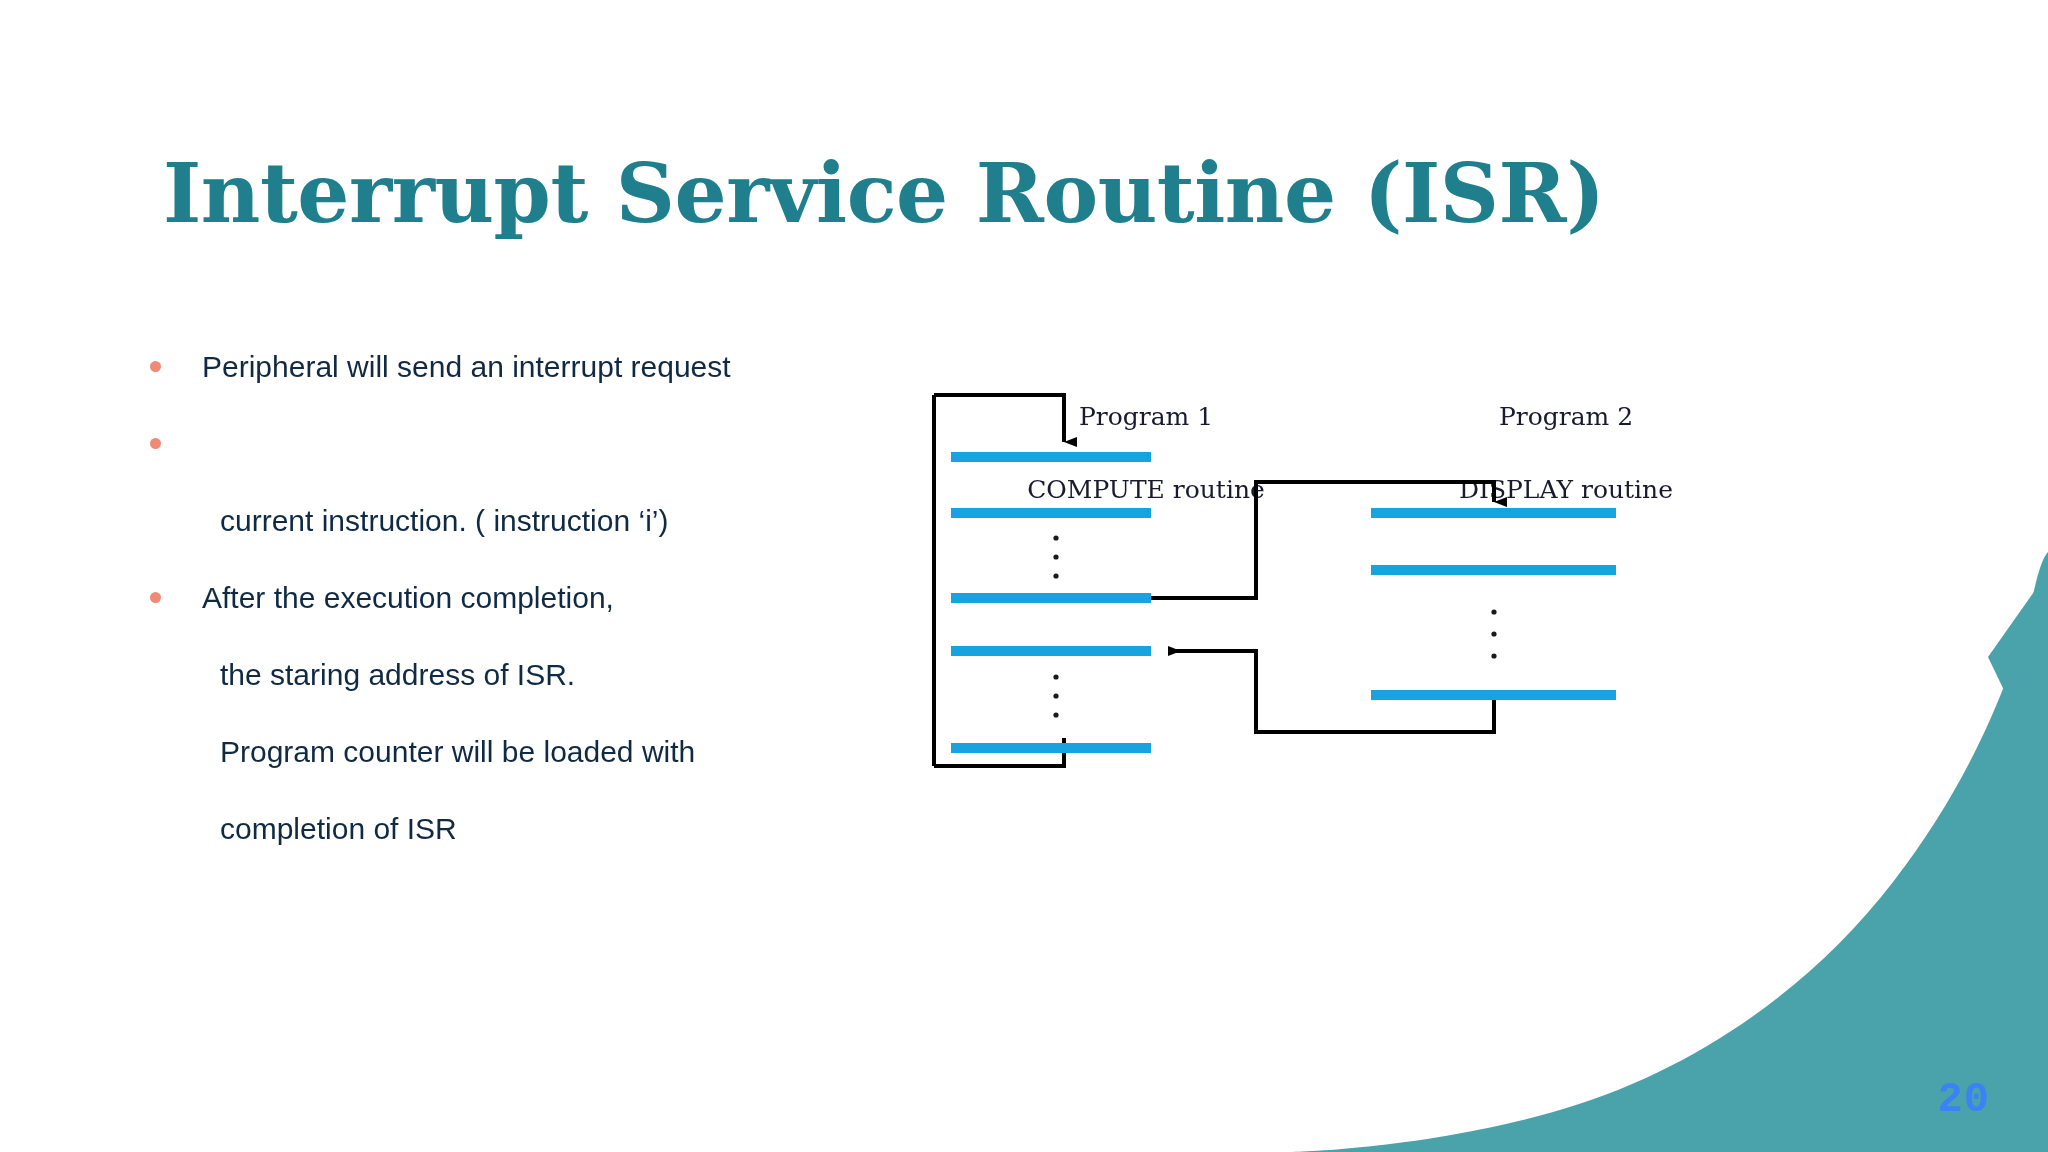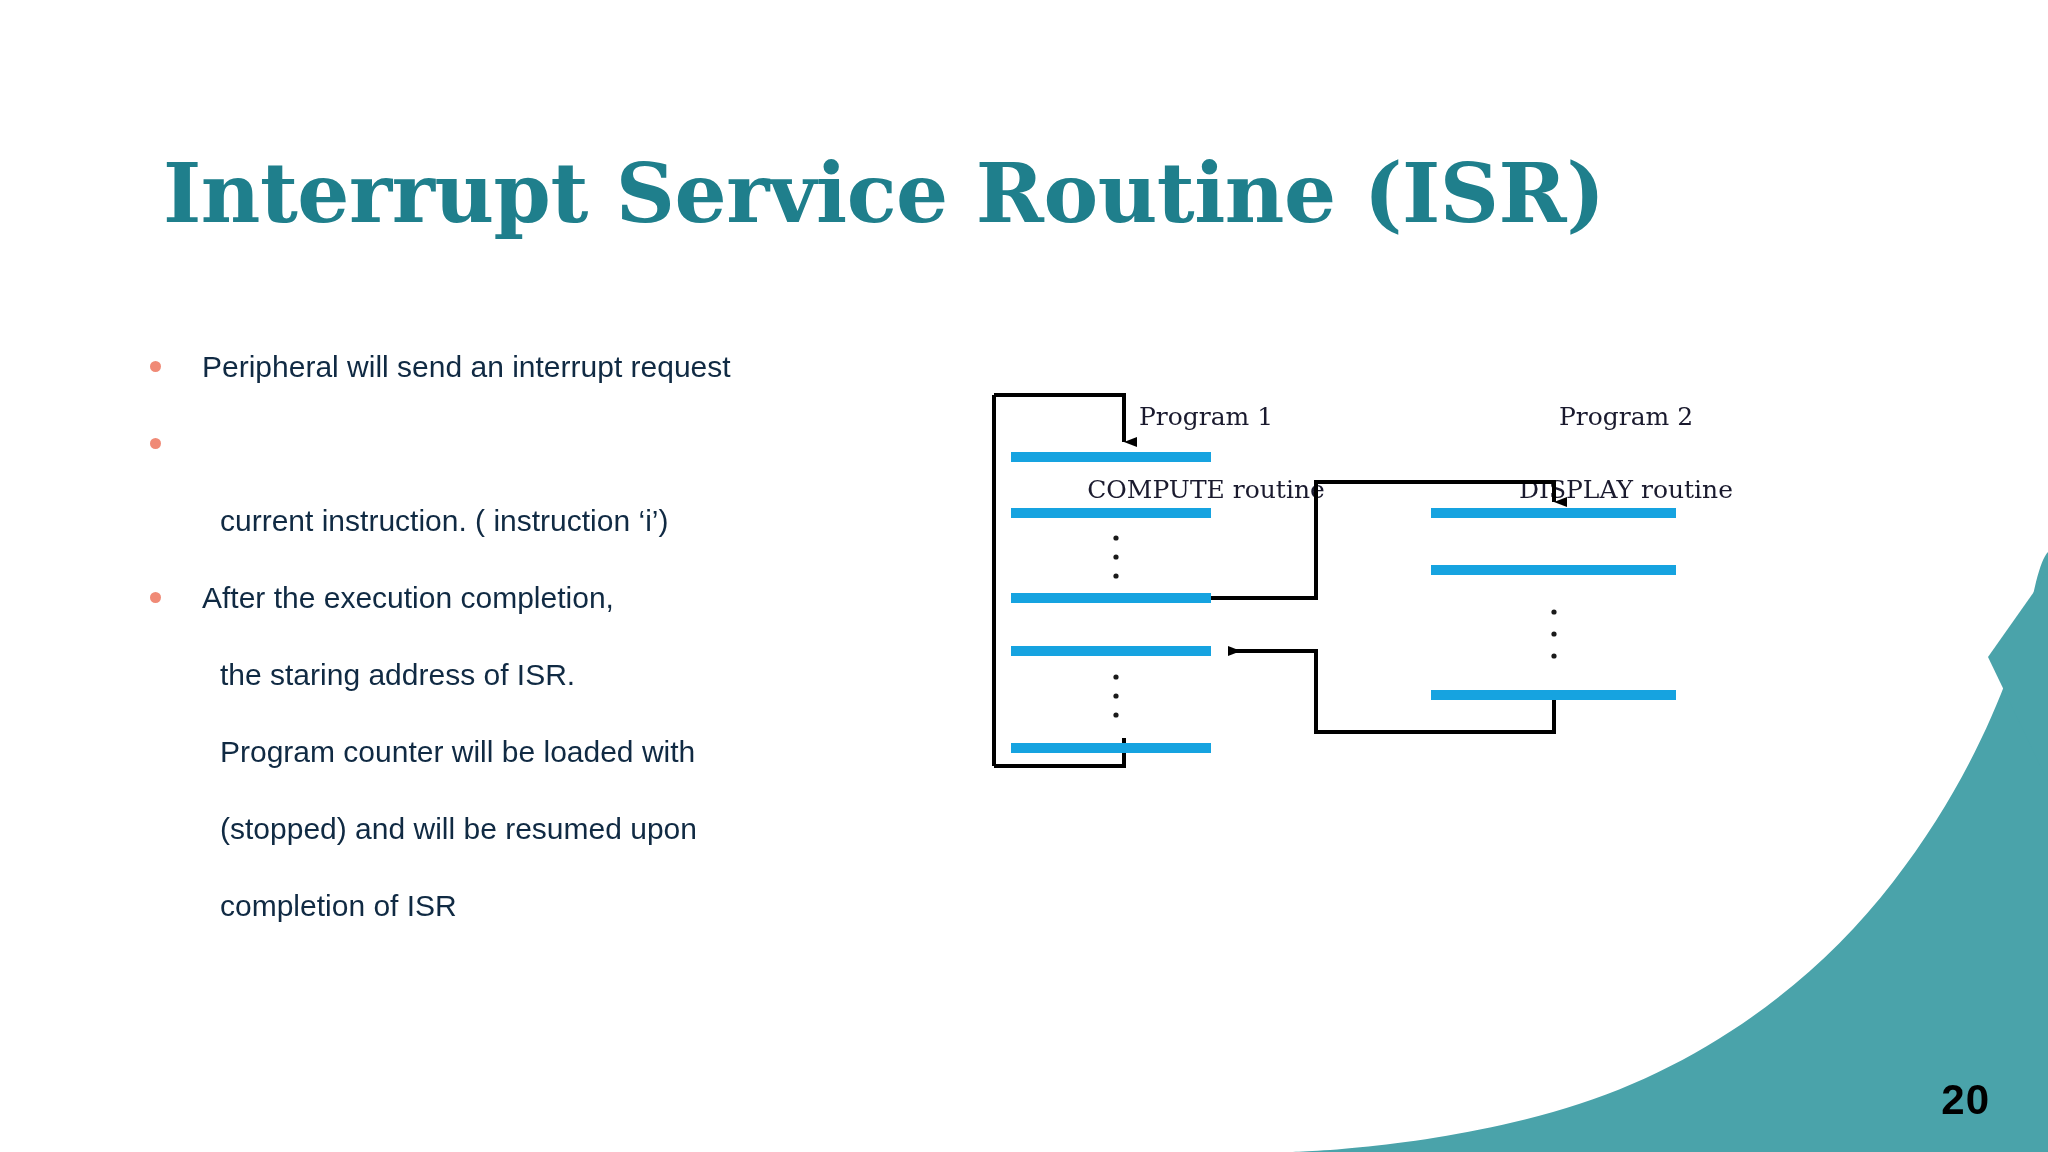--- a/index.html
+++ b/index.html
@@ -82,34 +82,34 @@
   .line .txt {
     padding-left: 10px;
   }
   .line.cont .txt {
     padding-left: 28px;
   }
 
   
   .diagram {
     position: absolute;
-    left: 976px;
+    left: 916px;
     top: 380px;
     width: 1020px;
     height: 600px;
   }
   .diagram svg { display: block; }
 
   
   .page-num {
     position: absolute;
     right: 58px;
     bottom: 28px;
-    color: #000000;
-    font-family: Liberation Sans, sans-serif;
+    color: #3b82f6;
+    font-family: Liberation Mono, monospace;
     font-weight: bold;
     font-size: 42px;
     letter-spacing: 1px;
   }
 </style>
 </head>
 <body>
 
 <div id="slide">
 
@@ -156,24 +156,20 @@
       <span class="dot-slot"></span>
       <span class="txt">the staring address of ISR.</span>
     </div>
 
     <div class="line cont">
       <span class="dot-slot"></span>
       <span class="txt">Program counter will be loaded with</span>
     </div>
 
 
-    <div class="line cont">
-      <span class="dot-slot"></span>
-      <span class="txt">(stopped)  and will be resumed upon</span>
-    </div>
 
     <div class="line cont">
       <span class="dot-slot"></span>
       <span class="txt">completion of ISR</span>
     </div>
 
   </div>
 
   <div class="diagram">
     <svg width="1020" height="600" viewBox="0 0 1020 600" xmlns="http://www.w3.org/2000/svg">

